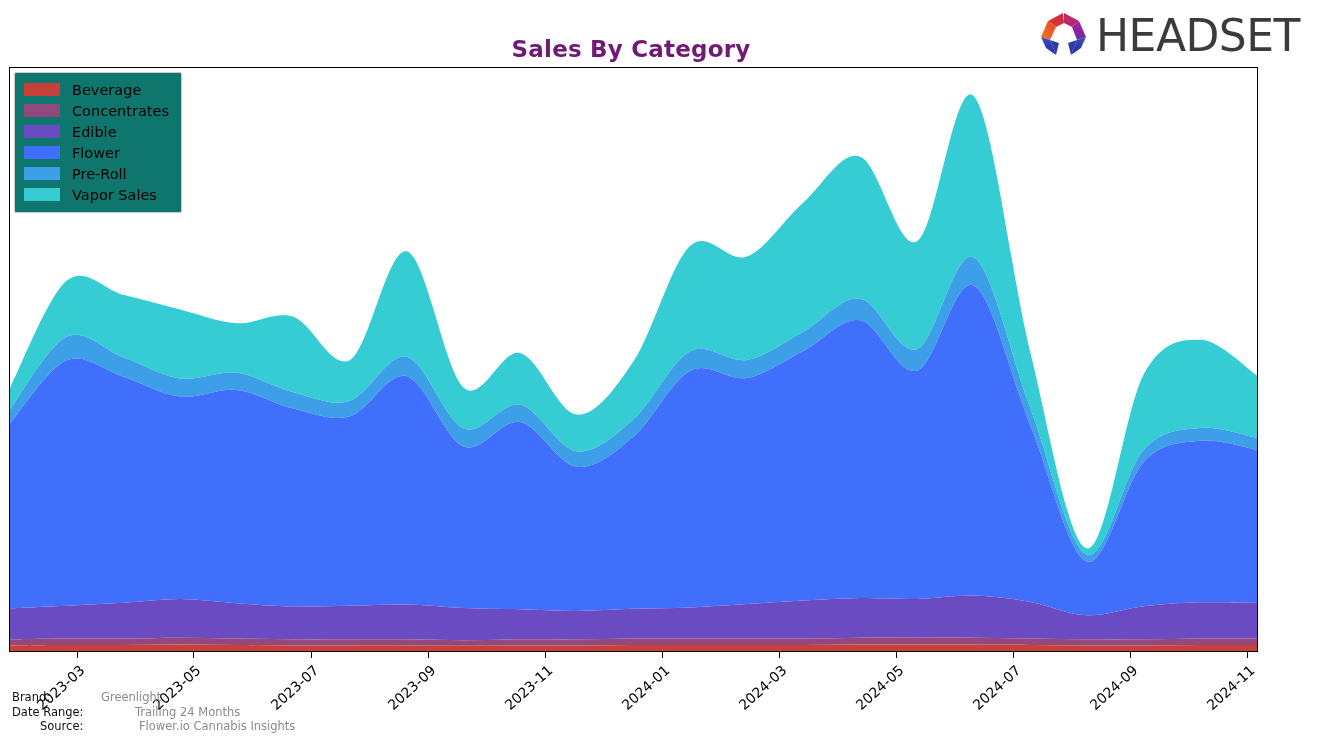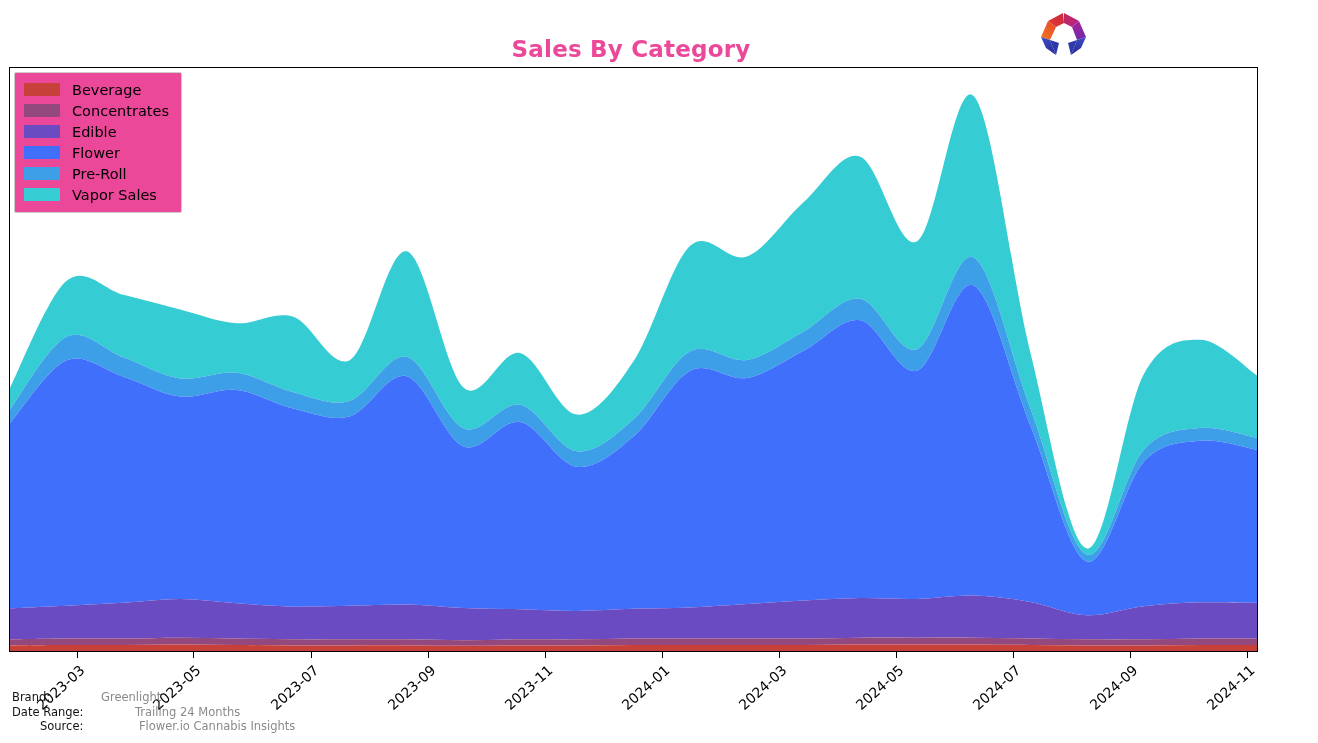--- a/index.html
+++ b/index.html
@@ -23,21 +23,21 @@
 
   
   #chart-title {
     position: absolute;
     left: 0;
     top: 36px;
     width: 1262px;
     text-align: center;
     font-size: 23px;
     font-weight: bold;
-    color: #ec4899;
+    color: #701a75;
     letter-spacing: 0.2px;
   }
 
   #brand-logo {
     position: absolute;
     right: 8px;
     top: 10px;
     width: 272px;
     height: 52px;
     display: flex;
@@ -71,21 +71,21 @@
     width: 100%;
     height: 100%;
     display: block;
   }
 
   
   #legend {
     position: absolute;
     left: 14px;
     top: 72px;
-    background: #ec4899;
+    background: #0f766e;
     border: 1px solid #cccccc;
     border-radius: 2px;
     padding: 6px 12px 7px 9px;
     z-index: 5;
   }
   .legend-row {
     display: flex;
     align-items: center;
     height: 21px;
   }
@@ -190,20 +190,21 @@
         <polygon points="3,27 10,11 18,17 12,30" fill="url(#gOR)"></polygon>
         <polygon points="10,11 25,3 26,13 18,17" fill="url(#gRD)"></polygon>
         <polygon points="26,3 41,11 34,17 26,13" fill="url(#gMG)"></polygon>
         <polygon points="41,11 48,27 39,30 34,17" fill="url(#gPU)"></polygon>
         <polygon points="3,27 12,30 18,45 8,38" fill="url(#gBL)"></polygon>
         <polygon points="48,27 43,38 33,45 39,30" fill="url(#gBL2)"></polygon>
         <polygon points="12,30 18,45 21,33" fill="#2f3aa8"></polygon>
         <polygon points="39,30 33,45 30,33" fill="#2f3aa8"></polygon>
       </svg>
     </span>
+    <span class="logo-word">HEADSET</span>
   </div>
 
   <div id="plot-frame">
     <svg id="plot-svg" viewBox="0 0 1249 585" preserveAspectRatio="none">
         <path d="M 0.00 320.98 C 9.46 303.04, 37.85 228.93, 56.77 213.38 C 75.70 197.82, 94.62 222.81, 113.55 227.64 C 132.47 232.46, 151.39 237.58, 170.32 242.33 C 189.24 247.08, 208.17 254.93, 227.09 256.16 C 246.02 257.38, 264.94 243.55, 283.86 249.68 C 302.79 255.80, 321.71 303.84, 340.64 292.89 C 359.56 281.94, 378.48 179.39, 397.41 183.99 C 416.33 188.60, 435.26 303.55, 454.18 320.54 C 473.11 337.54, 492.03 281.44, 510.95 285.97 C 529.88 290.51, 548.80 346.40, 567.73 347.77 C 586.65 349.14, 605.58 322.42, 624.50 294.18 C 643.42 265.95, 662.35 195.88, 681.27 178.38 C 700.20 160.88, 719.12 196.45, 738.05 189.18 C 756.97 181.91, 775.89 151.44, 794.82 134.73 C 813.74 118.02, 832.67 82.37, 851.59 88.93 C 870.52 95.48, 889.44 184.21, 908.36 174.06 C 927.29 163.90, 946.21 9.49, 965.14 28.00 C 984.06 46.51, 1002.98 209.42, 1021.91 285.11 C 1040.83 360.80, 1059.76 478.41, 1078.68 482.16 C 1097.61 485.90, 1116.53 342.51, 1135.45 307.58 C 1154.38 272.65, 1173.30 272.43, 1192.23 272.58 C 1211.15 272.72, 1239.54 302.47, 1249.00 308.44 L 1249.00 371.10 C 1239.54 369.45, 1211.15 359.15, 1192.23 361.16 C 1173.30 363.18, 1154.38 362.03, 1135.45 383.20 C 1116.53 404.37, 1097.61 495.19, 1078.68 488.21 C 1059.76 481.22, 1040.83 390.98, 1021.91 341.29 C 1002.98 291.59, 984.06 199.91, 965.14 190.04 C 946.21 180.18, 927.29 275.17, 908.36 282.09 C 889.44 289.00, 870.52 234.48, 851.59 231.53 C 832.67 228.57, 813.74 254.14, 794.82 264.37 C 775.89 274.60, 756.97 289.58, 738.05 292.89 C 719.12 296.20, 700.20 274.31, 681.27 284.25 C 662.35 294.18, 643.42 335.81, 624.50 352.52 C 605.58 369.23, 586.65 386.95, 567.73 384.50 C 548.80 382.05, 529.88 341.65, 510.95 337.83 C 492.03 334.01, 473.11 369.59, 454.18 361.60 C 435.26 353.60, 416.33 294.47, 397.41 289.86 C 378.48 285.25, 359.56 328.03, 340.64 333.94 C 321.71 339.85, 302.79 329.98, 283.86 325.30 C 264.94 320.62, 246.02 308.16, 227.09 305.85 C 208.17 303.55, 189.24 314.06, 170.32 311.47 C 151.39 308.88, 132.47 297.28, 113.55 290.30 C 94.62 283.31, 75.70 260.84, 56.77 269.55 C 37.85 278.27, 9.46 330.41, 0.00 342.58 Z" fill="#35ccd4" stroke="none"></path>
         <path d="M 0.00 342.58 C 9.46 330.41, 37.85 278.27, 56.77 269.55 C 75.70 260.84, 94.62 283.31, 113.55 290.30 C 132.47 297.28, 151.39 308.88, 170.32 311.47 C 189.24 314.06, 208.17 303.55, 227.09 305.85 C 246.02 308.16, 264.94 320.62, 283.86 325.30 C 302.79 329.98, 321.71 339.85, 340.64 333.94 C 359.56 328.03, 378.48 285.25, 397.41 289.86 C 416.33 294.47, 435.26 353.60, 454.18 361.60 C 473.11 369.59, 492.03 334.01, 510.95 337.83 C 529.88 341.65, 548.80 382.05, 567.73 384.50 C 586.65 386.95, 605.58 369.23, 624.50 352.52 C 643.42 335.81, 662.35 294.18, 681.27 284.25 C 700.20 274.31, 719.12 296.20, 738.05 292.89 C 756.97 289.58, 775.89 274.60, 794.82 264.37 C 813.74 254.14, 832.67 228.57, 851.59 231.53 C 870.52 234.48, 889.44 289.00, 908.36 282.09 C 927.29 275.17, 946.21 180.18, 965.14 190.04 C 984.06 199.91, 1002.98 291.59, 1021.91 341.29 C 1040.83 390.98, 1059.76 481.22, 1078.68 488.21 C 1097.61 495.19, 1116.53 404.37, 1135.45 383.20 C 1154.38 362.03, 1173.30 363.18, 1192.23 361.16 C 1211.15 359.15, 1239.54 369.45, 1249.00 371.10 L 1249.00 383.20 C 1239.54 381.69, 1211.15 372.11, 1192.23 374.13 C 1173.30 376.14, 1154.38 375.13, 1135.45 395.30 C 1116.53 415.47, 1097.61 501.24, 1078.68 495.12 C 1059.76 489.00, 1040.83 404.73, 1021.91 358.57 C 1002.98 312.41, 984.06 227.28, 965.14 218.13 C 946.21 208.99, 927.29 297.86, 908.36 303.69 C 889.44 309.52, 870.52 256.45, 851.59 253.13 C 832.67 249.82, 813.74 274.16, 794.82 283.81 C 775.89 293.46, 756.97 307.72, 738.05 311.04 C 719.12 314.35, 700.20 293.90, 681.27 303.69 C 662.35 313.49, 643.42 353.74, 624.50 369.81 C 605.58 385.87, 586.65 402.50, 567.73 400.05 C 548.80 397.60, 529.88 358.50, 510.95 355.11 C 492.03 351.73, 473.11 387.38, 454.18 379.74 C 435.26 372.11, 416.33 314.35, 397.41 309.31 C 378.48 304.27, 359.56 344.09, 340.64 349.50 C 321.71 354.90, 302.79 346.11, 283.86 341.72 C 264.94 337.32, 246.02 325.15, 227.09 323.14 C 208.17 321.12, 189.24 331.85, 170.32 329.62 C 151.39 327.39, 132.47 315.79, 113.55 309.74 C 94.62 303.69, 75.70 285.54, 56.77 293.32 C 37.85 301.10, 9.46 345.89, 0.00 356.41 Z" fill="#3d9fe8" stroke="none"></path>
         <path d="M 0.00 356.41 C 9.46 345.89, 37.85 301.10, 56.77 293.32 C 75.70 285.54, 94.62 303.69, 113.55 309.74 C 132.47 315.79, 151.39 327.39, 170.32 329.62 C 189.24 331.85, 208.17 321.12, 227.09 323.14 C 246.02 325.15, 264.94 337.32, 283.86 341.72 C 302.79 346.11, 321.71 354.90, 340.64 349.50 C 359.56 344.09, 378.48 304.27, 397.41 309.31 C 416.33 314.35, 435.26 372.11, 454.18 379.74 C 473.11 387.38, 492.03 351.73, 510.95 355.11 C 529.88 358.50, 548.80 397.60, 567.73 400.05 C 586.65 402.50, 605.58 385.87, 624.50 369.81 C 643.42 353.74, 662.35 313.49, 681.27 303.69 C 700.20 293.90, 719.12 314.35, 738.05 311.04 C 756.97 307.72, 775.89 293.46, 794.82 283.81 C 813.74 274.16, 832.67 249.82, 851.59 253.13 C 870.52 256.45, 889.44 309.52, 908.36 303.69 C 927.29 297.86, 946.21 208.99, 965.14 218.13 C 984.06 227.28, 1002.98 312.41, 1021.91 358.57 C 1040.83 404.73, 1059.76 489.00, 1078.68 495.12 C 1097.61 501.24, 1116.53 415.47, 1135.45 395.30 C 1154.38 375.13, 1173.30 376.14, 1192.23 374.13 C 1211.15 372.11, 1239.54 381.69, 1249.00 383.20 L 1249.00 536.60 C 1239.54 536.53, 1211.15 535.59, 1192.23 536.17 C 1173.30 536.75, 1154.38 537.90, 1135.45 540.06 C 1116.53 542.22, 1097.61 549.85, 1078.68 549.13 C 1059.76 548.41, 1040.83 539.05, 1021.91 535.74 C 1002.98 532.43, 984.06 529.76, 965.14 529.26 C 946.21 528.75, 927.29 532.28, 908.36 532.71 C 889.44 533.15, 870.52 531.56, 851.59 531.85 C 832.67 532.14, 813.74 533.43, 794.82 534.44 C 775.89 535.45, 756.97 536.75, 738.05 537.90 C 719.12 539.05, 700.20 540.56, 681.27 541.36 C 662.35 542.15, 643.42 542.08, 624.50 542.65 C 605.58 543.23, 586.65 544.74, 567.73 544.81 C 548.80 544.89, 529.88 543.59, 510.95 543.08 C 492.03 542.58, 473.11 542.58, 454.18 541.79 C 435.26 541.00, 416.33 538.69, 397.41 538.33 C 378.48 537.97, 359.56 539.27, 340.64 539.63 C 321.71 539.99, 302.79 540.92, 283.86 540.49 C 264.94 540.06, 246.02 538.33, 227.09 537.03 C 208.17 535.74, 189.24 532.79, 170.32 532.71 C 151.39 532.64, 132.47 535.45, 113.55 536.60 C 94.62 537.76, 75.70 538.69, 56.77 539.63 C 37.85 540.56, 9.46 541.79, 0.00 542.22 Z" fill="#4070fb" stroke="none"></path>
         <path d="M 0.00 542.22 C 9.46 541.79, 37.85 540.56, 56.77 539.63 C 75.70 538.69, 94.62 537.76, 113.55 536.60 C 132.47 535.45, 151.39 532.64, 170.32 532.71 C 189.24 532.79, 208.17 535.74, 227.09 537.03 C 246.02 538.33, 264.94 540.06, 283.86 540.49 C 302.79 540.92, 321.71 539.99, 340.64 539.63 C 359.56 539.27, 378.48 537.97, 397.41 538.33 C 416.33 538.69, 435.26 541.00, 454.18 541.79 C 473.11 542.58, 492.03 542.58, 510.95 543.08 C 529.88 543.59, 548.80 544.89, 567.73 544.81 C 586.65 544.74, 605.58 543.23, 624.50 542.65 C 643.42 542.08, 662.35 542.15, 681.27 541.36 C 700.20 540.56, 719.12 539.05, 738.05 537.90 C 756.97 536.75, 775.89 535.45, 794.82 534.44 C 813.74 533.43, 832.67 532.14, 851.59 531.85 C 870.52 531.56, 889.44 533.15, 908.36 532.71 C 927.29 532.28, 946.21 528.75, 965.14 529.26 C 984.06 529.76, 1002.98 532.43, 1021.91 535.74 C 1040.83 539.05, 1059.76 548.41, 1078.68 549.13 C 1097.61 549.85, 1116.53 542.22, 1135.45 540.06 C 1154.38 537.90, 1173.30 536.75, 1192.23 536.17 C 1211.15 535.59, 1239.54 536.53, 1249.00 536.60 L 1249.00 572.47 C 1239.54 572.47, 1211.15 572.32, 1192.23 572.47 C 1173.30 572.61, 1154.38 573.19, 1135.45 573.33 C 1116.53 573.48, 1097.61 573.48, 1078.68 573.33 C 1059.76 573.19, 1040.83 572.76, 1021.91 572.47 C 1002.98 572.18, 984.06 571.75, 965.14 571.60 C 946.21 571.46, 927.29 571.60, 908.36 571.60 C 889.44 571.60, 870.52 571.46, 851.59 571.60 C 832.67 571.75, 813.74 572.32, 794.82 572.47 C 775.89 572.61, 756.97 572.47, 738.05 572.47 C 719.12 572.47, 700.20 572.47, 681.27 572.47 C 662.35 572.47, 643.42 572.32, 624.50 572.47 C 605.58 572.61, 586.65 573.19, 567.73 573.33 C 548.80 573.48, 529.88 573.19, 510.95 573.33 C 492.03 573.48, 473.11 574.20, 454.18 574.20 C 435.26 574.20, 416.33 573.48, 397.41 573.33 C 378.48 573.19, 359.56 573.33, 340.64 573.33 C 321.71 573.33, 302.79 573.48, 283.86 573.33 C 264.94 573.19, 246.02 572.76, 227.09 572.47 C 208.17 572.18, 189.24 571.60, 170.32 571.60 C 151.39 571.60, 132.47 572.32, 113.55 572.47 C 94.62 572.61, 75.70 572.32, 56.77 572.47 C 37.85 572.61, 9.46 573.19, 0.00 573.33 Z" fill="#6b4bc2" stroke="none"></path>
         <path d="M 0.00 573.33 C 9.46 573.19, 37.85 572.61, 56.77 572.47 C 75.70 572.32, 94.62 572.61, 113.55 572.47 C 132.47 572.32, 151.39 571.60, 170.32 571.60 C 189.24 571.60, 208.17 572.18, 227.09 572.47 C 246.02 572.76, 264.94 573.19, 283.86 573.33 C 302.79 573.48, 321.71 573.33, 340.64 573.33 C 359.56 573.33, 378.48 573.19, 397.41 573.33 C 416.33 573.48, 435.26 574.20, 454.18 574.20 C 473.11 574.20, 492.03 573.48, 510.95 573.33 C 529.88 573.19, 548.80 573.48, 567.73 573.33 C 586.65 573.19, 605.58 572.61, 624.50 572.47 C 643.42 572.32, 662.35 572.47, 681.27 572.47 C 700.20 572.47, 719.12 572.47, 738.05 572.47 C 756.97 572.47, 775.89 572.61, 794.82 572.47 C 813.74 572.32, 832.67 571.75, 851.59 571.60 C 870.52 571.46, 889.44 571.60, 908.36 571.60 C 927.29 571.60, 946.21 571.46, 965.14 571.60 C 984.06 571.75, 1002.98 572.18, 1021.91 572.47 C 1040.83 572.76, 1059.76 573.19, 1078.68 573.33 C 1097.61 573.48, 1116.53 573.48, 1135.45 573.33 C 1154.38 573.19, 1173.30 572.61, 1192.23 572.47 C 1211.15 572.32, 1239.54 572.47, 1249.00 572.47 L 1249.00 578.95 C 1239.54 578.95, 1211.15 578.88, 1192.23 578.95 C 1173.30 579.02, 1154.38 579.31, 1135.45 579.38 C 1116.53 579.45, 1097.61 579.45, 1078.68 579.38 C 1059.76 579.31, 1040.83 579.09, 1021.91 578.95 C 1002.98 578.81, 984.06 578.59, 965.14 578.52 C 946.21 578.45, 927.29 578.52, 908.36 578.52 C 889.44 578.52, 870.52 578.45, 851.59 578.52 C 832.67 578.59, 813.74 578.88, 794.82 578.95 C 775.89 579.02, 756.97 578.95, 738.05 578.95 C 719.12 578.95, 700.20 578.95, 681.27 578.95 C 662.35 578.95, 643.42 578.88, 624.50 578.95 C 605.58 579.02, 586.65 579.31, 567.73 579.38 C 548.80 579.45, 529.88 579.31, 510.95 579.38 C 492.03 579.45, 473.11 579.81, 454.18 579.81 C 435.26 579.81, 416.33 579.45, 397.41 579.38 C 378.48 579.31, 359.56 579.38, 340.64 579.38 C 321.71 579.38, 302.79 579.45, 283.86 579.38 C 264.94 579.31, 246.02 579.09, 227.09 578.95 C 208.17 578.81, 189.24 578.52, 170.32 578.52 C 151.39 578.52, 132.47 578.88, 113.55 578.95 C 94.62 579.02, 75.70 578.88, 56.77 578.95 C 37.85 579.02, 9.46 579.31, 0.00 579.38 Z" fill="#94497e" stroke="none"></path>
         <path d="M 0.00 579.38 C 9.46 579.31, 37.85 579.02, 56.77 578.95 C 75.70 578.88, 94.62 579.02, 113.55 578.95 C 132.47 578.88, 151.39 578.52, 170.32 578.52 C 189.24 578.52, 208.17 578.81, 227.09 578.95 C 246.02 579.09, 264.94 579.31, 283.86 579.38 C 302.79 579.45, 321.71 579.38, 340.64 579.38 C 359.56 579.38, 378.48 579.31, 397.41 579.38 C 416.33 579.45, 435.26 579.81, 454.18 579.81 C 473.11 579.81, 492.03 579.45, 510.95 579.38 C 529.88 579.31, 548.80 579.45, 567.73 579.38 C 586.65 579.31, 605.58 579.02, 624.50 578.95 C 643.42 578.88, 662.35 578.95, 681.27 578.95 C 700.20 578.95, 719.12 578.95, 738.05 578.95 C 756.97 578.95, 775.89 579.02, 794.82 578.95 C 813.74 578.88, 832.67 578.59, 851.59 578.52 C 870.52 578.45, 889.44 578.52, 908.36 578.52 C 927.29 578.52, 946.21 578.45, 965.14 578.52 C 984.06 578.59, 1002.98 578.81, 1021.91 578.95 C 1040.83 579.09, 1059.76 579.31, 1078.68 579.38 C 1097.61 579.45, 1116.53 579.45, 1135.45 579.38 C 1154.38 579.31, 1173.30 579.02, 1192.23 578.95 C 1211.15 578.88, 1239.54 578.95, 1249.00 578.95 L 1249.00 585.00 C 1239.54 585.00, 1211.15 585.00, 1192.23 585.00 C 1173.30 585.00, 1154.38 585.00, 1135.45 585.00 C 1116.53 585.00, 1097.61 585.00, 1078.68 585.00 C 1059.76 585.00, 1040.83 585.00, 1021.91 585.00 C 1002.98 585.00, 984.06 585.00, 965.14 585.00 C 946.21 585.00, 927.29 585.00, 908.36 585.00 C 889.44 585.00, 870.52 585.00, 851.59 585.00 C 832.67 585.00, 813.74 585.00, 794.82 585.00 C 775.89 585.00, 756.97 585.00, 738.05 585.00 C 719.12 585.00, 700.20 585.00, 681.27 585.00 C 662.35 585.00, 643.42 585.00, 624.50 585.00 C 605.58 585.00, 586.65 585.00, 567.73 585.00 C 548.80 585.00, 529.88 585.00, 510.95 585.00 C 492.03 585.00, 473.11 585.00, 454.18 585.00 C 435.26 585.00, 416.33 585.00, 397.41 585.00 C 378.48 585.00, 359.56 585.00, 340.64 585.00 C 321.71 585.00, 302.79 585.00, 283.86 585.00 C 264.94 585.00, 246.02 585.00, 227.09 585.00 C 208.17 585.00, 189.24 585.00, 170.32 585.00 C 151.39 585.00, 132.47 585.00, 113.55 585.00 C 94.62 585.00, 75.70 585.00, 56.77 585.00 C 37.85 585.00, 9.46 585.00, 0.00 585.00 Z" fill="#c7403a" stroke="none"></path>

